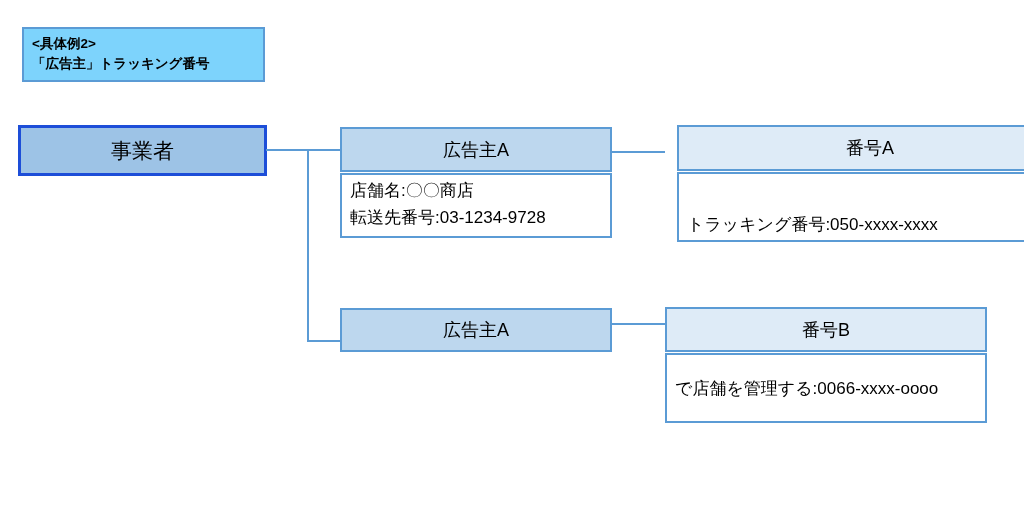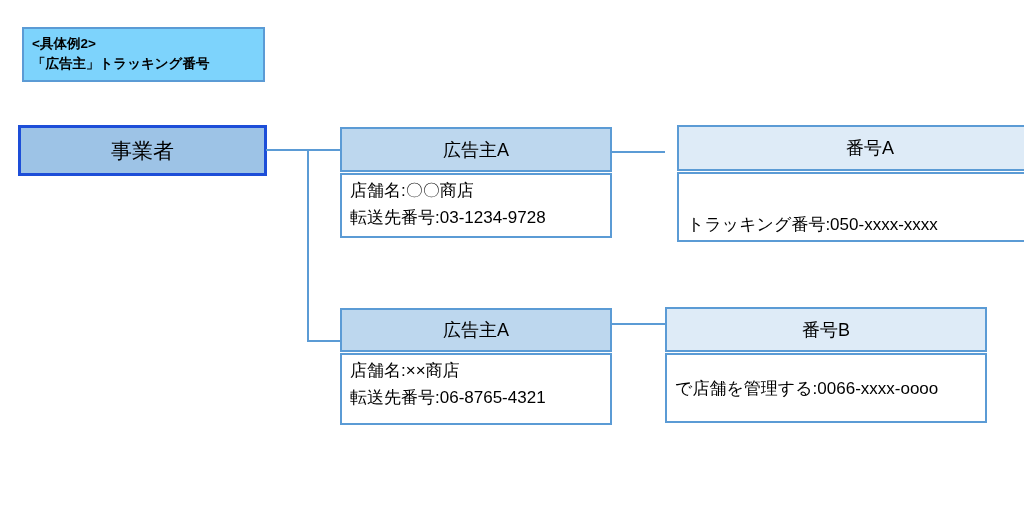--- a/index.html
+++ b/index.html
@@ -123,24 +123,20 @@
 
   <div class="node" id="node-number-a">
     <div class="hdr fill-light">番号A</div>
     <div class="bdy single">
       <div>トラッキング番号:050-xxxx-xxxx</div>
     </div>
   </div>
 
   <div class="node" id="node-advertiser-b">
     <div class="hdr fill-mid">広告主A</div>
-    <div class="bdy">
-      <div>店舗名:××商店</div>
-      <div>転送先番号:06-8765-4321</div>
-    </div>
   </div>
 
   <div class="node" id="node-number-b">
     <div class="hdr fill-light">番号B</div>
     <div class="bdy single">
       <div>で店舗を管理する:0066-xxxx-oooo</div>
     </div>
   </div>
 
 </div>

